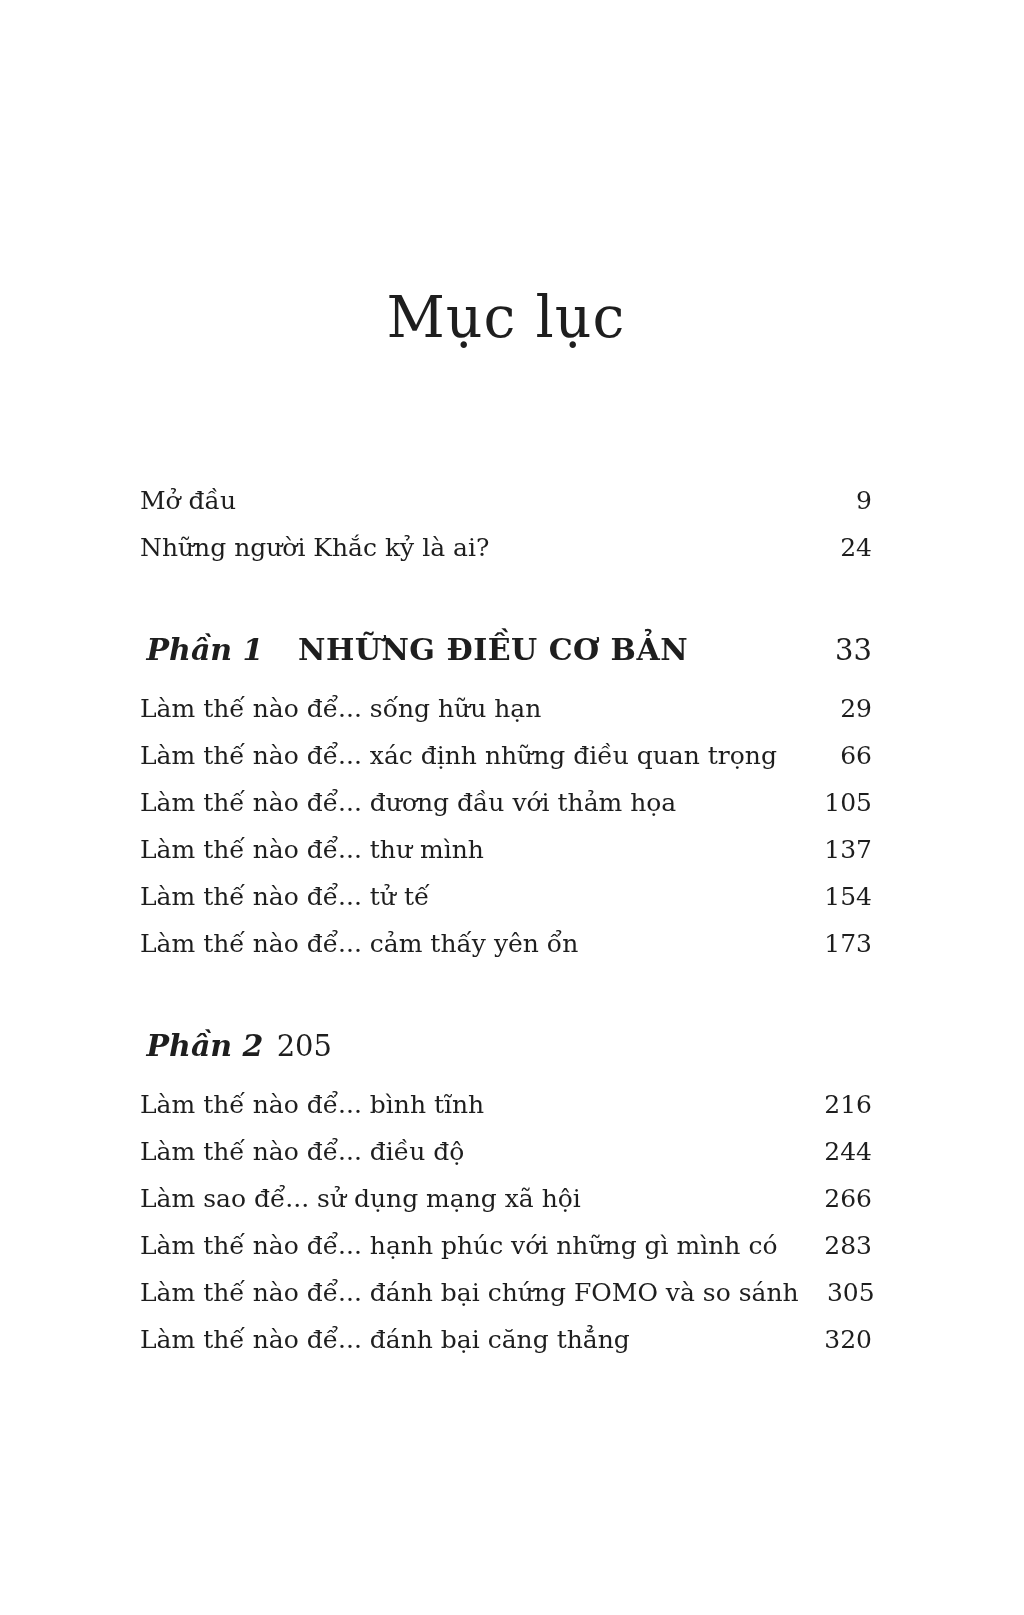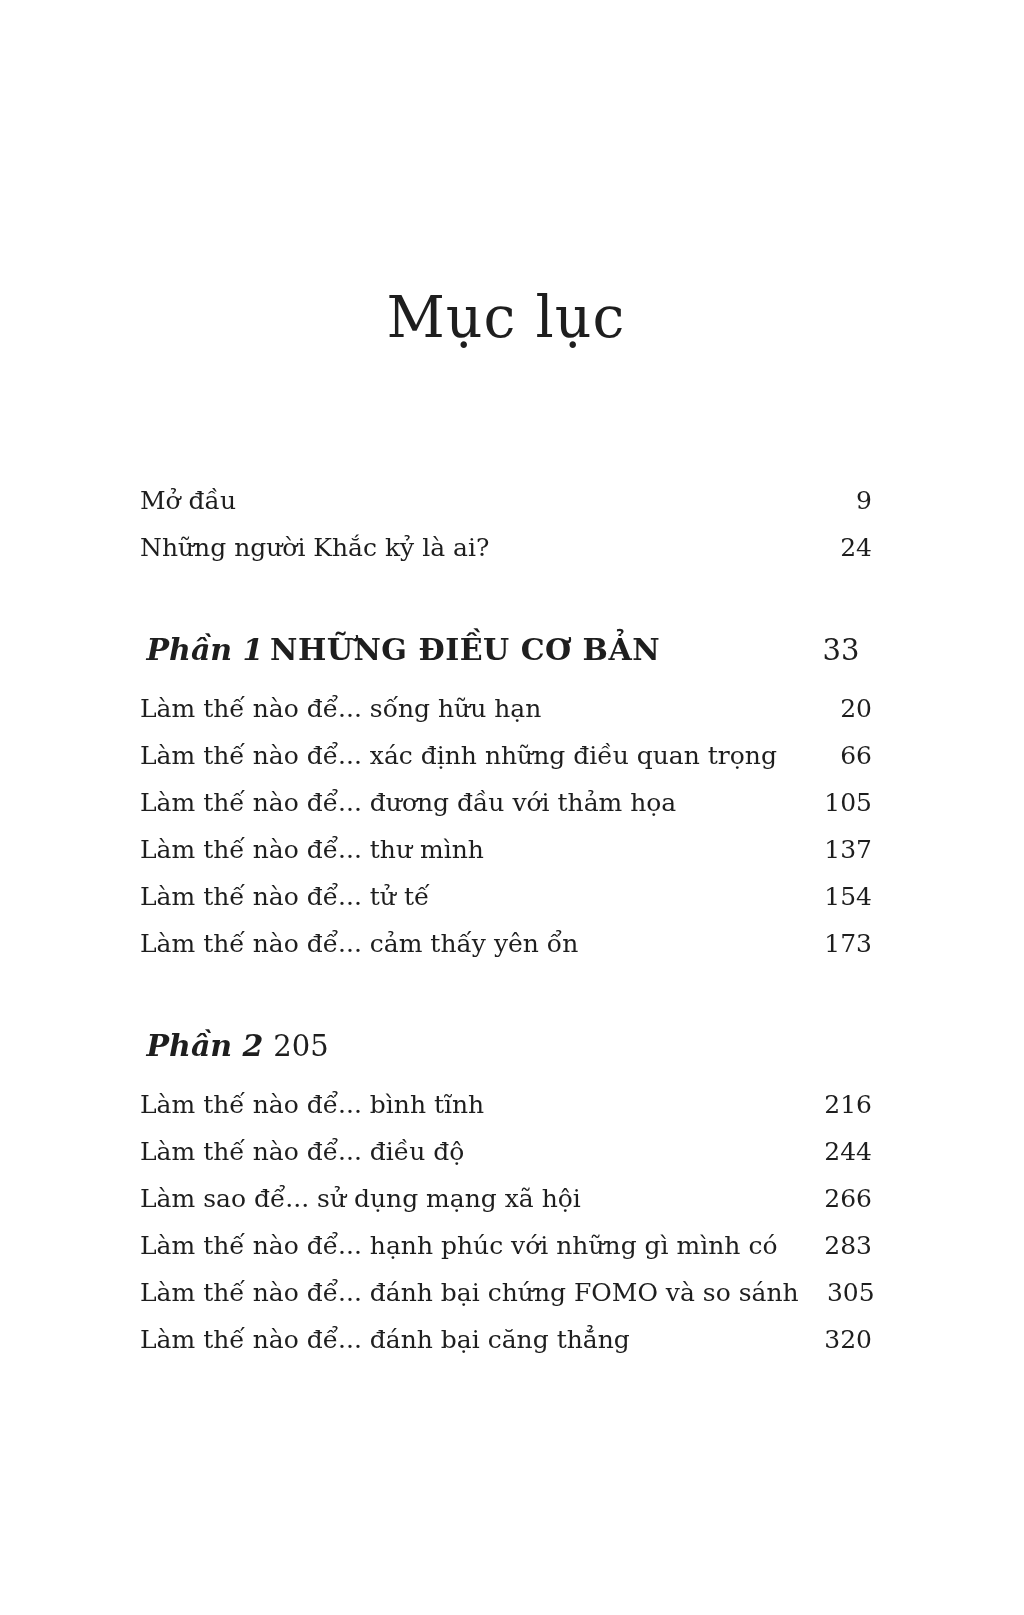--- a/index.html
+++ b/index.html
@@ -52,28 +52,29 @@
     width: 130px;
     flex: 0 0 130px;
     font-style: italic;
     font-weight: 700;
     text-align: center;
   }
   .part-title {
     flex: 1;
     font-weight: 700;
     letter-spacing: 0.5px;
+    margin-left: 28px;
   }
   .part-title div { white-space: nowrap; }
   .part-row .num {
     align-self: flex-end;
     font-weight: 400;
     font-size: 29px;
     min-width: 62px;
-    text-align: center;
+    text-align: right;
   }
 </style>
 </head>
 <body>
 
 <div class="page">
   <div class="content">
 
     <h1 class="title">Mục lục</h1>
 
@@ -93,21 +94,21 @@
       <div class="part-title">
         <div>NHỮNG ĐIỀU CƠ BẢN</div>
         <div></div>
       </div>
       <span class="num">33</span>
     </div>
 
     <div>
       <div class="row">
         <span class="label">Làm thế nào để... sống hữu hạn</span>
-        <span class="num">20</span>
+        <span class="num">29</span>
       </div>
       <div class="row">
         <span class="label">Làm thế nào để... xác định những điều quan trọng</span>
         <span class="num">66</span>
       </div>
       <div class="row">
         <span class="label">Làm thế nào để... đương đầu với thảm họa</span>
         <span class="num">105</span>
       </div>
       <div class="row">

